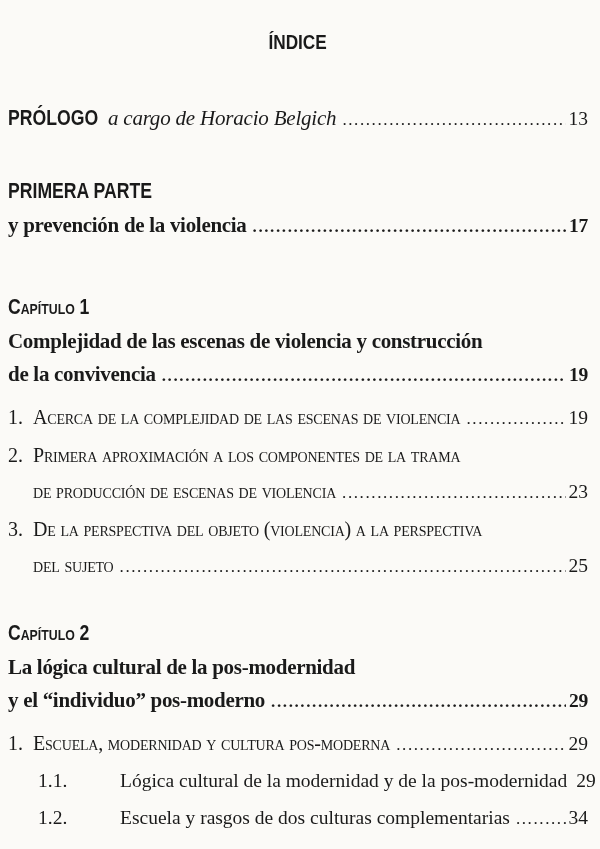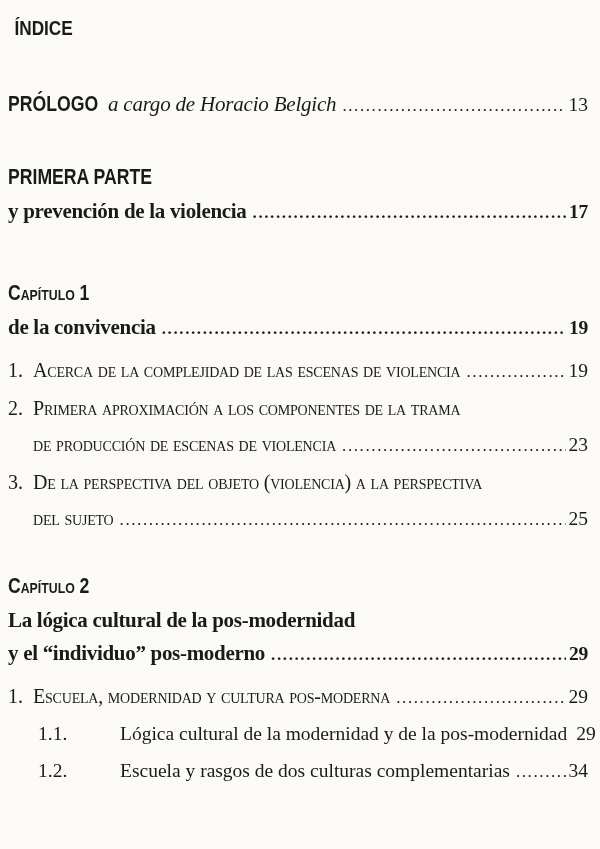--- a/index.html
+++ b/index.html
@@ -11,21 +11,21 @@
     font-family: "Liberation Serif", serif;
     overflow: hidden;
   }
   .page {
     box-sizing: border-box;
     width: 600px; height: 849px;
     padding: 10px 12px 0 8px;
   }
 
   
-  .title-wrap { text-align: left; line-height: 26px; margin-top: 5px; }
+  .title-wrap { text-align: center; line-height: 26px; margin-top: 19px; }
 
   
   .sans-head {
     font-family: "Liberation Sans", sans-serif;
     font-weight: 700;
     font-size: 21.5px;
     letter-spacing: 0;
     display: inline-block;
     transform: scaleX(0.82);
     transform-origin: 0 50%;
@@ -105,20 +105,21 @@
       <span class="t">y prevención de la violencia</span>
       <span class="leader">................................................................................................................................................................</span>
       <span class="pg">17</span>
     </div>
   </div>
 
   <div class="chap-heading gap-cap1">
     <span class="sans-head sc-head">Capítulo 1</span>
   </div>
   <div class="chap-title">
+    <div class="tline">Complejidad de las escenas de violencia y construcción</div>
     <div class="tline row">
       <span class="t">de la convivencia</span>
       <span class="leader">................................................................................................................................................................</span>
       <span class="pg">19</span>
     </div>
   </div>
 
   <div class="items">
     <div class="item">
       <span class="num">1.</span>

